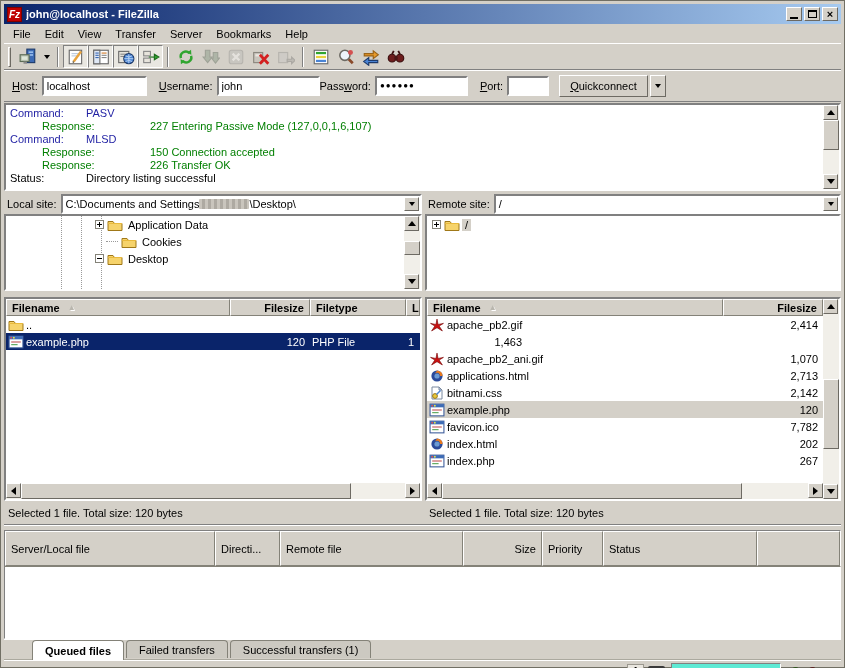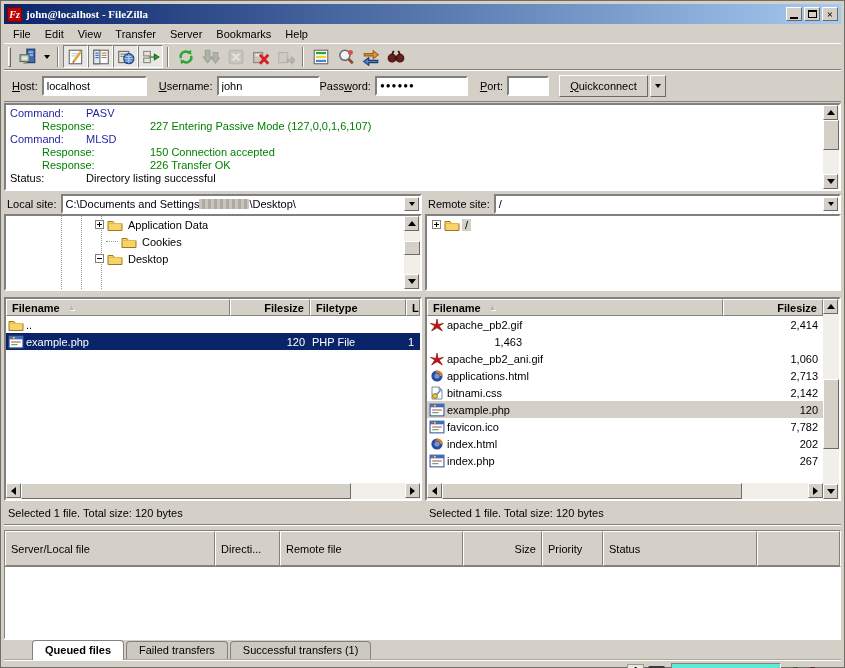--- a/index.html
+++ b/index.html
@@ -5,21 +5,21 @@
   * { box-sizing: border-box; margin: 0; padding: 0; }
   html,body { width:845px; height:668px; }
   body { font-family: "Liberation Sans", sans-serif; font-size: 11px; color:#000; }
   .window { width:845px; height:668px; background:#d4d0c8; padding:3px; border:1px solid #716f64; display:flex; flex-direction:column; }
 
   
   .sunken { border:2px solid; border-color:#808080 #fff #fff #808080; background:#fff; }
   .raised { border:1px solid; border-color:#fff #6d6a63 #6d6a63 #fff; background:#d4d0c8; }
 
   
-  .titlebar { height:20px; background:linear-gradient(to right,#0a246a,#a6caf0); display:flex; align-items:center; padding:0 3px; flex:0 0 auto;font-family:Liberation Serif, serif; }
+  .titlebar { height:20px; background:linear-gradient(to right,#0a246a,#a6caf0); display:flex; align-items:center; padding:0 3px; flex:0 0 auto; }
   .fz-icon { width:15px; height:15px; background:#bf0000; border:1px solid #7e0000; color:#fff; font-weight:bold; font-style:italic; font-size:10px; line-height:13px; text-align:center; margin-right:4px; }
   .title-text { color:#fff; font-weight:bold; flex:1; white-space:nowrap; overflow:hidden; }
   .winbtns { display:flex; gap:2px; }
   .winbtn { width:16px; height:14px; display:flex; align-items:center; justify-content:center; font-size:9px; font-weight:bold; color:#000; }
   .glyph-min { width:8px; height:2px; background:#000; margin-top:7px; }
   .glyph-max { width:9px; height:8px; border:1px solid #000; border-top:2px solid #000; }
   .glyph-close { font-size:11px; line-height:11px; font-weight:bold; }
 
   
   .menubar { height:19px; display:flex; align-items:center; padding-left:2px; flex:0 0 auto; }
@@ -107,21 +107,21 @@
 
   .status-row { height:23px; align-items:center; }
   .status-text { padding-left:4px; }
 
   .q-splitter { height:6px; flex:0 0 auto; border-top:1px solid #808080; box-shadow:0 1px 0 #fff inset; }
 
   
   .queue-panel { display:flex; flex-direction:column; flex:0 0 auto; }
   .queue-header { height:36px; display:flex; background:#d4d0c8; border:1px solid; border-color:#808080 #fff #fff #808080; border-bottom:none; }
   .queue-body { height:73px; background:#fff; border:1px solid; border-color:#808080 #fff #fff #808080; border-top:1px solid #848278; }
-  .tabs-row { height:20px; display:flex; align-items:center; padding-left:28px; flex:0 0 auto; border-top:1px solid #fff; }
+  .tabs-row { height:20px; display:flex; align-items:flex-start; padding-left:28px; flex:0 0 auto; border-top:1px solid #fff; }
   .tab { height:18px; padding:0 12px; display:flex; align-items:center; background:#ccc9c1; border:1px solid #848278; border-bottom:none; border-radius:4px 4px 0 0; margin-right:2px; }
   .tab.active { height:20px; background:#fff; font-weight:bold; position:relative; z-index:2; }
 
   
   .statusbar { height:24px; margin-top:auto; display:flex; align-items:center; justify-content:flex-end; border-top:1px solid #aba99f; box-shadow:0 1px 0 #fff inset; padding:0 2px; flex:0 0 auto; }
   .dtype { width:17px; height:16px; border:1px solid #9b988f; background:#e9e6df; display:flex; align-items:center; justify-content:center; font-weight:bold; font-size:10px; margin-right:4px; }
   .badge { width:17px; height:11px; background:#3a3a3a; border-radius:2px; margin-right:6px; display:flex; align-items:center; justify-content:center; gap:1px; }
   .badge i { display:block; width:3px; height:5px; background:#fff; }
   .queue-status { width:110px; height:18px; border:1px solid; border-color:#808080 #fff #fff #808080; background:#5eead4; display:flex; align-items:center; padding-left:4px; margin-right:10px;text-decoration:underline; }
   .led { width:9px; height:9px; border-radius:50%; margin-right:8px; border:1px solid rgba(0,0,0,.4); }
@@ -523,21 +523,21 @@
                 </div>
             </div>
             <div class="lrow">
               <div class="cell" style="flex:1">
                   <svg class="ficon" width="14" height="13" viewBox="0 0 14 13">
                     <path d="M7 1 L8 6 L13 5 L9 7.5 L12 12 L7 9 L2 12 L5 7.5 L1 5 L6 6 Z" fill="#cc1111" stroke="#7a0a0a" stroke-width=".6"></path>
                   </svg>
                   <span>apache_pb2_ani.gif</span>
                 </div>
               <div class="cell cr" style="width:100px">
-                  <span>1,060</span>
+                  <span>1,070</span>
                 </div>
             </div>
             <div class="lrow">
               <div class="cell" style="flex:1">
                   <svg class="ficon" width="14" height="14" viewBox="0 0 14 14">
                     <circle cx="7" cy="7" r="5.6" fill="#2a4a9a"></circle>
                     <path d="M7 1.4 A5.6 5.6 0 0 1 12.6 7 L10 7 A3 3 0 0 0 5 4.5 Z" fill="#e87a1e"></path>
                     <circle cx="7" cy="7" r="2.6" fill="#6a9ad4"></circle>
                   </svg>
                   <span>applications.html</span>

